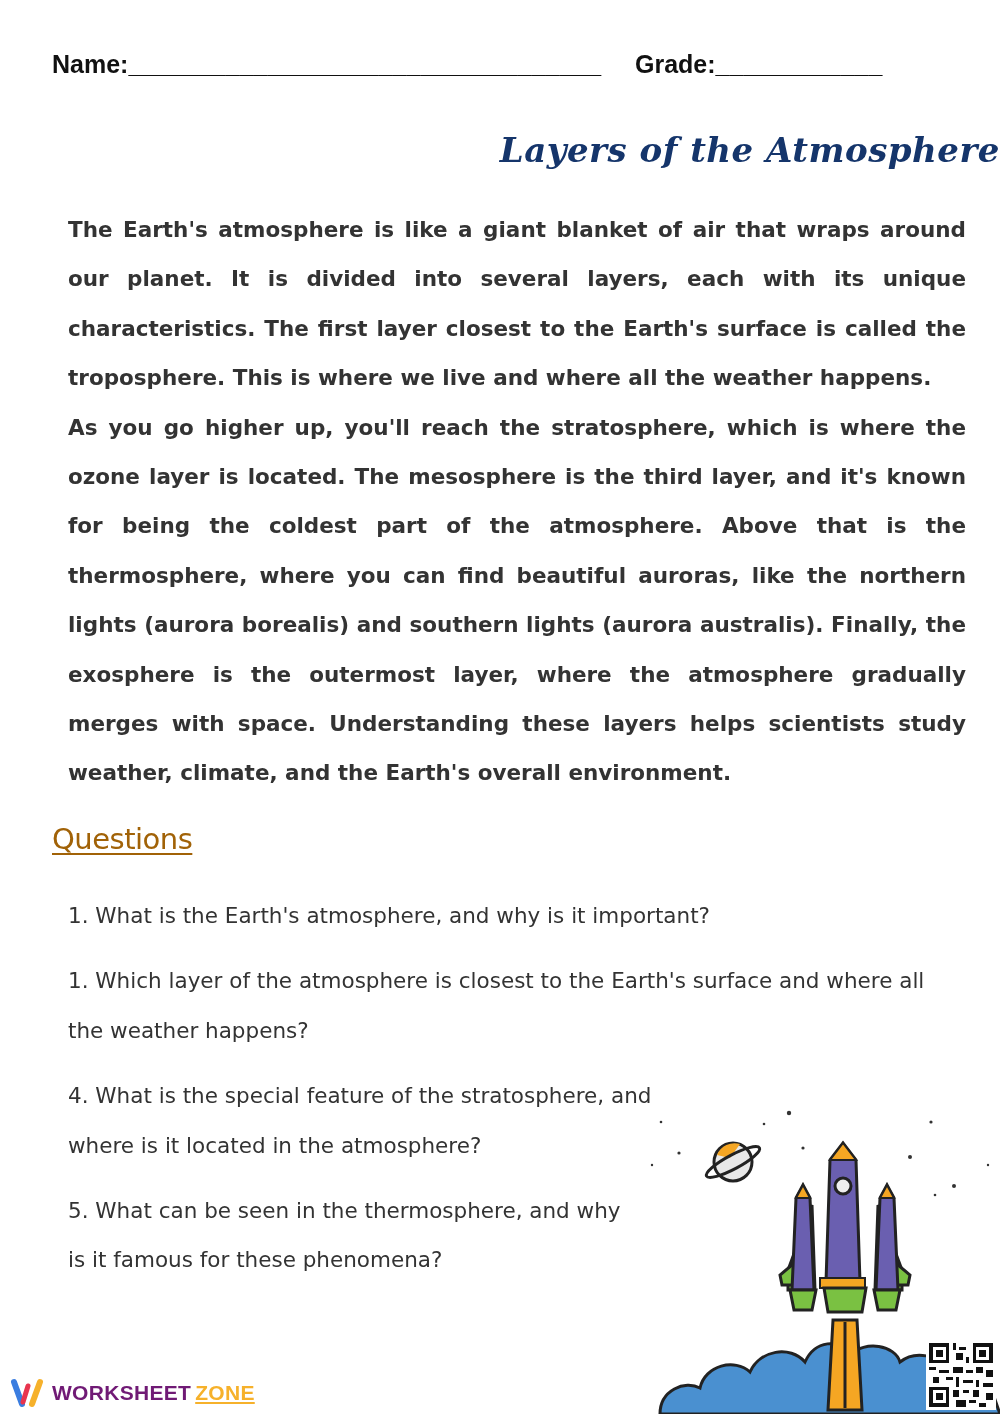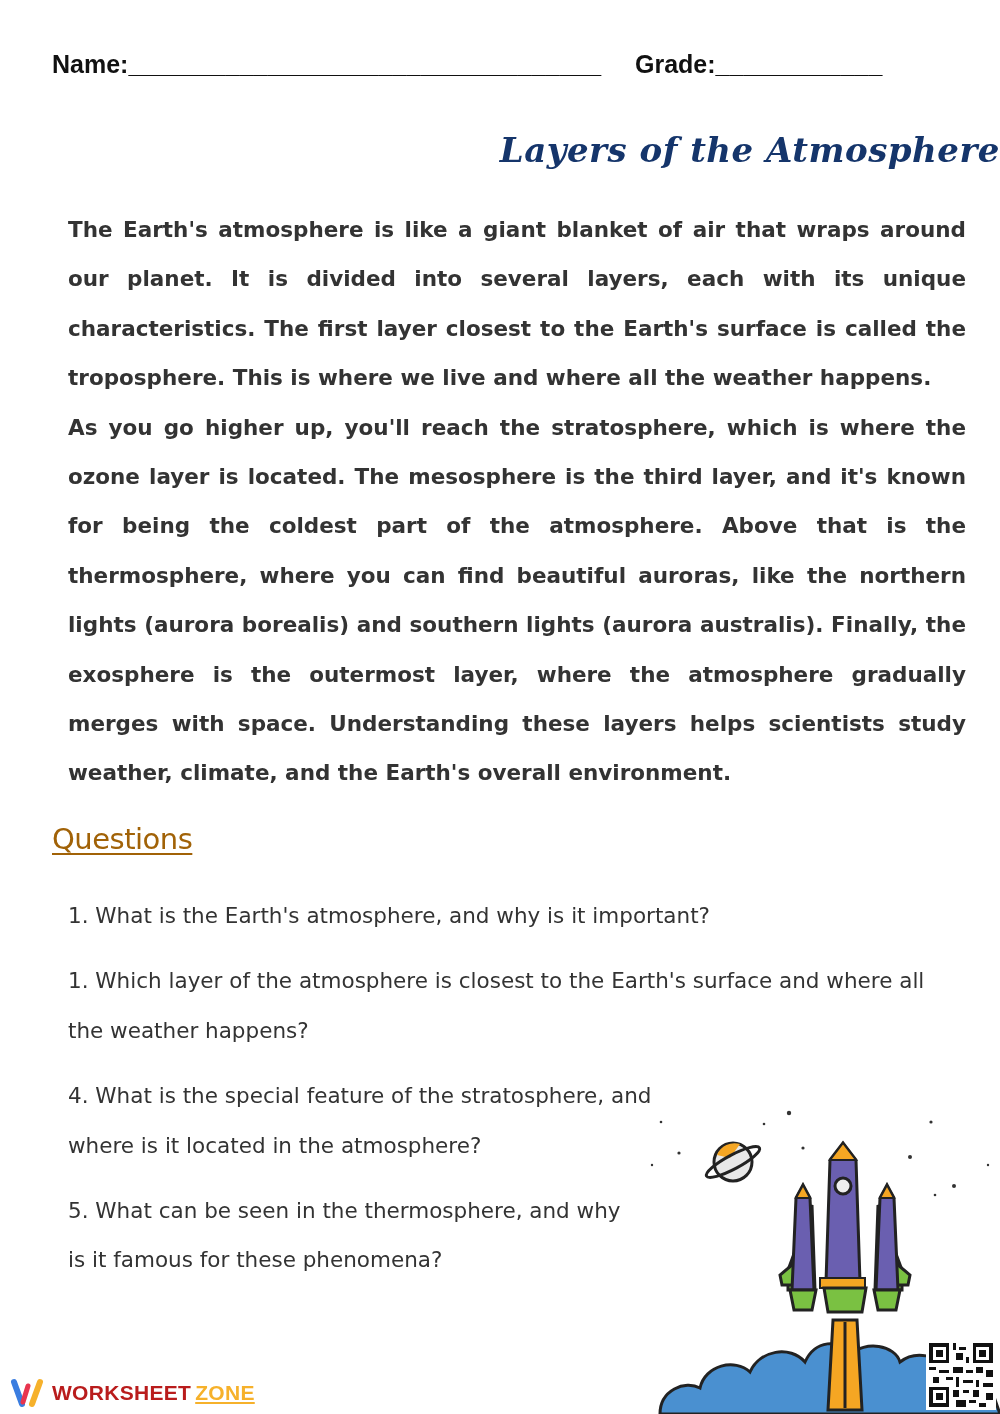--- a/index.html
+++ b/index.html
@@ -10,21 +10,21 @@
   .title { position: absolute; top: 130px; left: 0; width: 1000px; text-align: right; font-family: "DejaVu Serif", serif; font-style: italic; font-weight: bold; font-size: 34px; color: #15356b; letter-spacing: 0.5px; }
   .passage { position: absolute; top: 205px; left: 52px; width: 898px; font-family: "DejaVu Sans", sans-serif; font-weight: 700; font-size: 21.5px; line-height: 49.4px; color: #333; margin-left: 16px; }
   .passage p { margin: 0; text-align: justify; }
   .questions-heading { position: absolute; top: 822px; left: 52px; font-family: "DejaVu Sans", sans-serif; font-size: 29px; text-decoration: underline; text-underline-offset: 4px; color: #a16207; letter-spacing: -0.5px; }
   .questions { position: absolute; top: 875px; left: 52px; width: 900px; font-family: "DejaVu Sans", sans-serif; font-size: 21.5px; line-height: 49.4px; color: #333; }
   .q { margin: 16px; }
   .q.narrow { width: 590px; }
   .illustration { position: absolute; left: 640px; top: 1100px; width: 360px; height: 314px; }
   .logo { position: absolute; left: 10px; top: 1376px; display: flex; align-items: center; height: 34px; }
   .logo-text { font-family: "Liberation Sans", sans-serif; font-weight: bold; font-size: 21px; margin-left: 6px; letter-spacing: 0.3px; }
-  .logo-a { color: #b91c1c; }
+  .logo-a { color: #701a75; }
   .logo-b { color: #f6b12b; margin-left: 4px; text-decoration: underline; }
   .scan-text { position: absolute; left: 557px; top: 1408px; font-family: "Liberation Sans", sans-serif; font-size: 32px; color: #000000; white-space: nowrap; }
   .qr { position: absolute; left: 926px; top: 1340px; width: 70px; height: 70px; background: #fff; }
 </style>
 </head>
 <body>
 
 <div class="header-row">
   <span class="name-field">Name:__________________________________</span>
   <span class="grade-field">Grade:____________</span>

